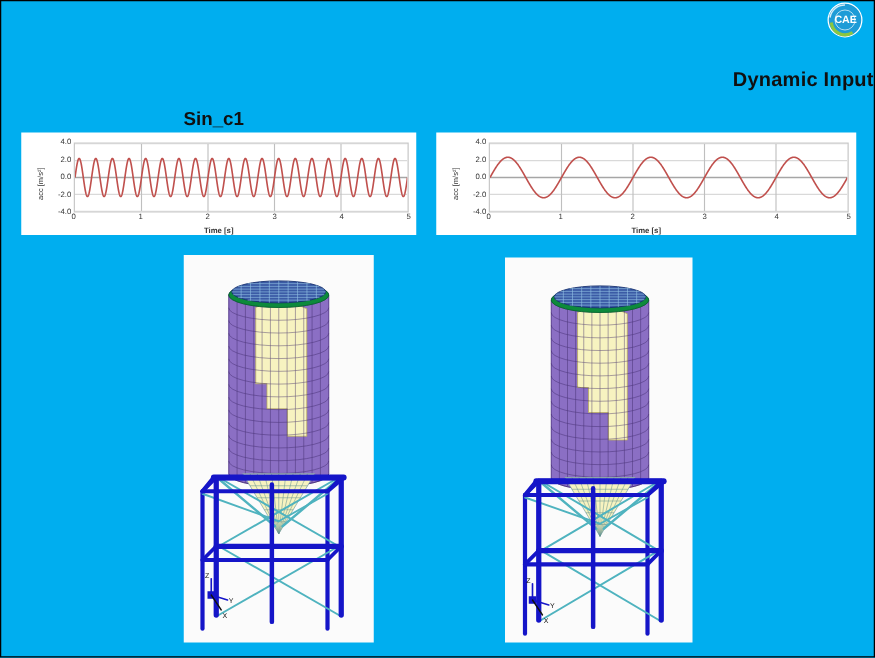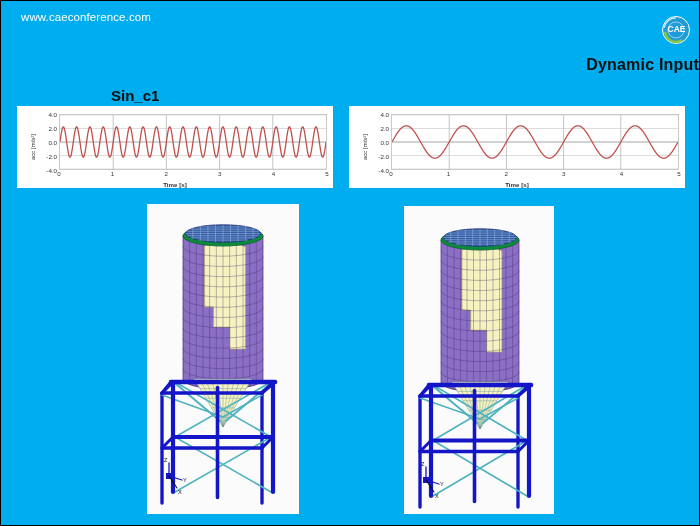--- a/index.html
+++ b/index.html
@@ -15,34 +15,34 @@
     border:1px solid #000;
     box-sizing:border-box;
   }
   
   .site-url{
     position:absolute;left:20px;top:10px;
     font-size:11.5px;color:#ffffff;letter-spacing:.1px;
     white-space:nowrap;
   }
   .logo{
-    position:absolute;right:8px;top:14px;
+    position:absolute;right:8px;top:0;
     width:30px;height:30px;text-align:center;
   }
   
   .slide-title{
     position:absolute;left:0;right:0;top:55px;
     text-align:right;
     font-size:16px;font-weight:bold;color:#101010;
     letter-spacing:.2px;
   }
   .chart-title{
     position:absolute;top:86px;
     font-size:15px;font-weight:bold;color:#101010;
-    text-align:left;
+    text-align:center;
   }
   #title-c1{left:110px;width:120px;}
   #title-c2{left:440px;width:120px;}
   
   .chart-panel{
     position:absolute;
     background:#ffffff;
     box-sizing:border-box;
   }
   #panel-c1{left:16px;top:105px;width:316px;height:82px;}
@@ -95,21 +95,20 @@
   }
   #panel-m1{left:146px;top:203px;width:152px;height:310px;}
   #panel-m2{left:403px;top:205px;width:150px;height:308px;}
   .model-panel svg{display:block;width:100%;height:100%;}
 </style>
 </head>
 <body>
 
 <div class="slide">
 
-  <div class="site-url">www.caeconference.com</div>
 
   <div class="logo">
     <svg viewBox="0 0 60 60" xmlns="http://www.w3.org/2000/svg">
       <circle cx="30" cy="30" r="27" fill="#1E9CD7" stroke="#ffffff" stroke-width="2"></circle>
       <path d="M8 34 A22 22 0 0 0 42 50" fill="none" stroke="#8CC63F" stroke-width="5"></path>
       <path d="M6 26 A24 24 0 0 1 30 6" fill="none" stroke="#ffffff" stroke-width="2.5" opacity=".8"></path>
       <circle cx="30" cy="30" r="16" fill="none" stroke="#ffffff" stroke-width="1.5" opacity=".7"></circle>
       <text x="31" y="34" font-family="Liberation Sans, sans-serif" font-size="17" font-weight="bold" fill="#ffffff" text-anchor="middle">CAE</text>
     </svg>
   </div>

